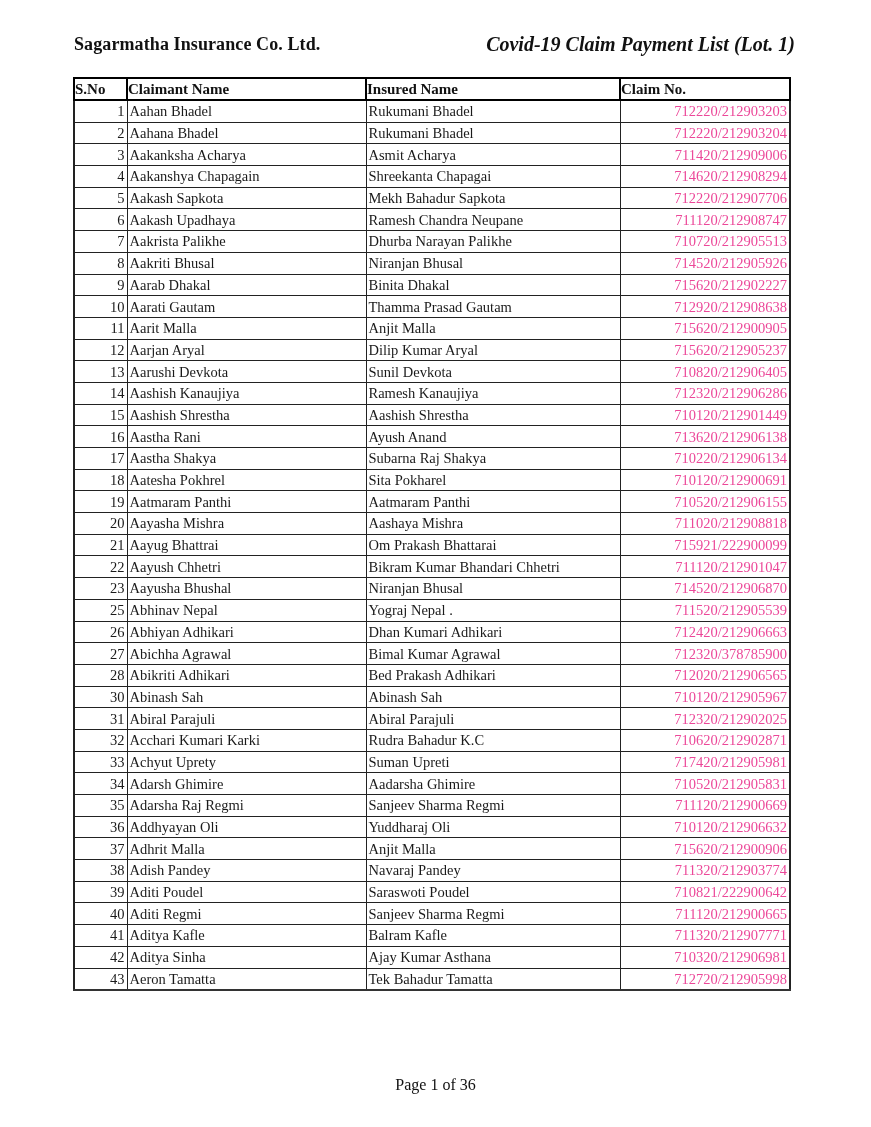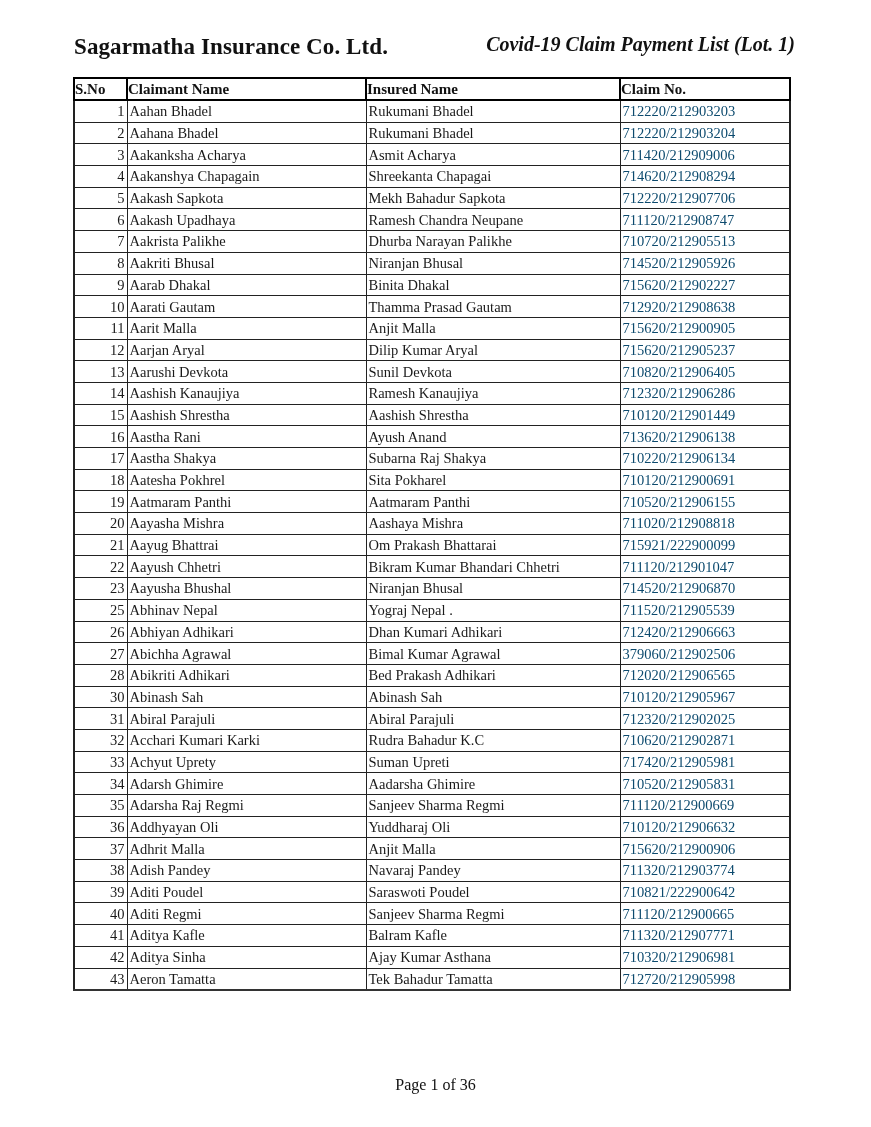--- a/index.html
+++ b/index.html
@@ -1,28 +1,28 @@
 <!DOCTYPE html>
 <html><head>
 <meta charset="utf-8">
 <style>
   html, body { margin:0; padding:0; background:#ffffff; }
   body { width:871px; height:1127px; position:relative; overflow:hidden;
          font-family:"Liberation Serif","DejaVu Serif",serif; color:#111; }
-  .company { position:absolute; left:74px; top:34px; font-size:23px; font-weight:bold; letter-spacing:0.1px; }
+  .company { position:absolute; left:74px; top:34px; font-size:18px; font-weight:bold; letter-spacing:0.1px; }
   .doc-title { position:absolute; right:76px; top:33px; font-size:20px; font-weight:bold; font-style:italic; }
   table.claims { position:absolute; left:73px; top:77px; border-collapse:collapse; table-layout:fixed; width:716px; }
   table.claims col.c1 { width:53px; }
   table.claims col.c2 { width:239px; }
   table.claims col.c3 { width:254px; }
   table.claims col.c4 { width:170px; }
   table.claims th { border:2px solid #000; font-size:15px; font-weight:bold; height:20px; padding:0; text-align:left; line-height:20px; }
   table.claims td { border:1px solid #222; font-size:14.5px; height:20.7px; padding:0 2px; line-height:20px; white-space:nowrap; overflow:hidden; color:#1a1a1a; }
   table.claims td.sno { text-align:right; padding-right:2px; }
-  table.claims td.claimno { text-align:left; color:#0c4a6e; }
+  table.claims td.claimno { text-align:right; color:#ec4899; }
   table.claims tbody tr:last-child td { border-bottom:2px solid #333; }
   table.claims tbody td:first-child { border-left:2px solid #222; }
   table.claims tbody td:last-child { border-right:2px solid #222; }
   .footer { position:absolute; left:0; width:871px; top:1076px; text-align:center; font-size:16px; }
 </style>
 </head>
 <body>
 
 <div class="company">Sagarmatha Insurance Co. Ltd.</div>
 <div class="doc-title">Covid-19 Claim Payment List (Lot. 1)</div>
@@ -190,21 +190,21 @@
       <tr>
         <td class="sno">26</td>
         <td class="claimant">Abhiyan Adhikari</td>
         <td class="insured">Dhan Kumari Adhikari</td>
         <td class="claimno">712420/212906663</td>
       </tr>
       <tr>
         <td class="sno">27</td>
         <td class="claimant">Abichha Agrawal</td>
         <td class="insured">Bimal Kumar Agrawal</td>
-        <td class="claimno">379060/212902506</td>
+        <td class="claimno">712320/378785900</td>
       </tr>
       <tr>
         <td class="sno">28</td>
         <td class="claimant">Abikriti Adhikari</td>
         <td class="insured">Bed Prakash Adhikari</td>
         <td class="claimno">712020/212906565</td>
       </tr>
       <tr>
         <td class="sno">30</td>
         <td class="claimant">Abinash Sah</td>

